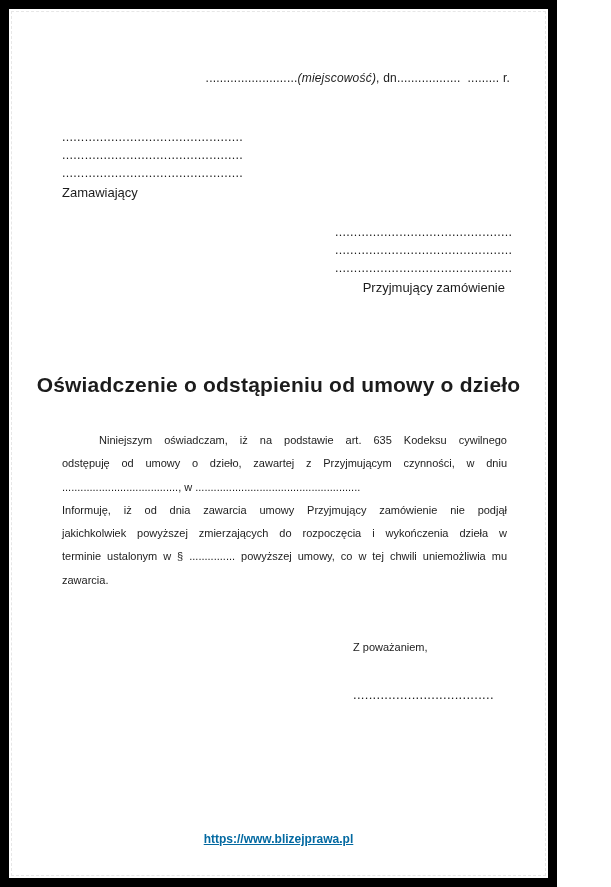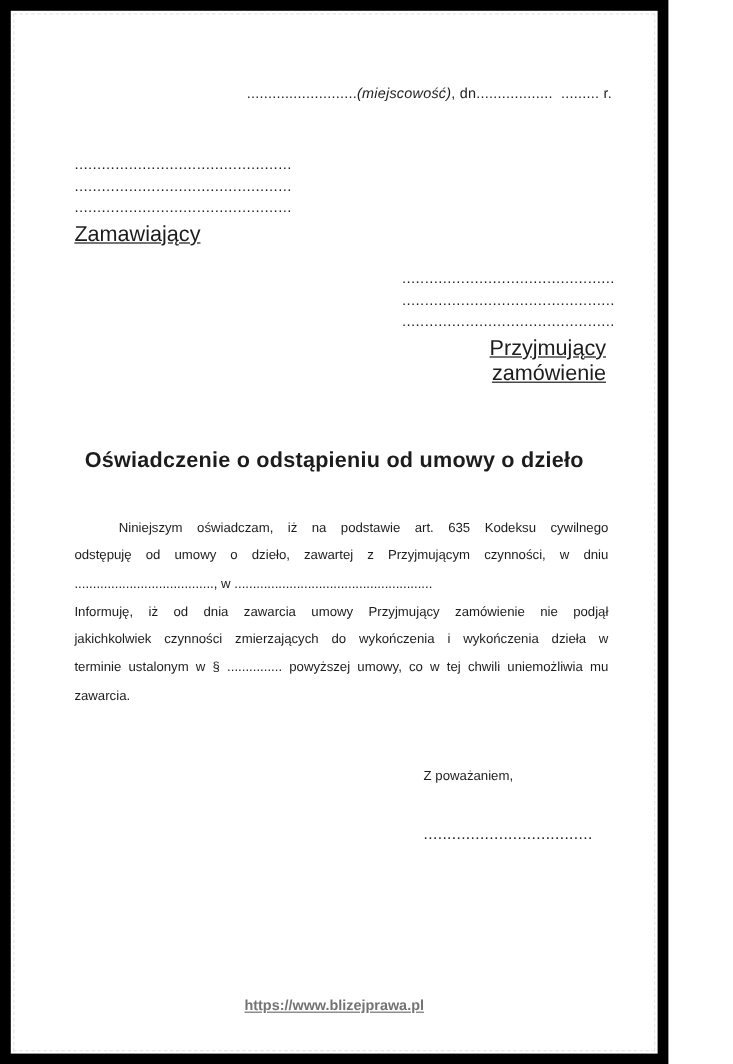--- a/index.html
+++ b/index.html
@@ -26,27 +26,27 @@
     right: 38px;
     font-size: 12px;
     white-space: pre;
     letter-spacing: 0.2px;
   }
   .it { font-style: italic; }
   .sig-block { position: absolute; font-size: 12.5px; }
   .sig-line { line-height: 18px; white-space: pre; letter-spacing: 0.3px; }
   .sig-block.left-sig { top: 119px; left: 53px; width: 170px; text-align: left; }
   .sig-block.right-sig { top: 214px; right: 43px; width: 170px; text-align: right; }
-  .sig-label { margin-top: 3px; font-size: 18px; text-decoration: underline; }
+  .sig-label { margin-top: 3px; font-size: 13px; }
   .doc-title {
     position: absolute;
     top: 364px;
     left: 0; right: 0;
     text-align: center;
-    font-size: 18px;
+    font-size: 21px;
     font-weight: bold;
     letter-spacing: 0.2px;
   }
   .body-block {
     position: absolute;
     top: 420px;
     left: 53px;
     right: 41px;
     font-size: 11px;
   }
@@ -109,24 +109,24 @@
     <div class="sig-label">Przyjmujący zamówienie</div>
   </div>
 
   <div class="doc-title">Oświadczenie o odstąpieniu od umowy o dzieło</div>
 
   <div class="body-block">
     <div class="bline just ind">Niniejszym oświadczam, iż na podstawie art. 635 Kodeksu cywilnego</div>
     <div class="bline just">odstępuję od umowy o dzieło, zawartej z Przyjmującym czynności, w dniu</div>
     <div class="bline">......................................, w ......................................................</div>
     <div class="bline just">Informuję, iż od dnia zawarcia umowy Przyjmujący zamówienie nie podjął</div>
-    <div class="bline just">jakichkolwiek czynności zmierzających do wykończenia i wykończenia dzieła w</div>
+    <div class="bline just">jakichkolwiek powyższej zmierzających do rozpoczęcia i wykończenia dzieła w</div>
     <div class="bline just">terminie ustalonym w § ............... powyższej umowy, co w tej chwili uniemożliwia mu</div>
     <div class="bline">zawarcia.</div>
   </div>
 
   <div class="closing-salutation">Z poważaniem,</div>
   <div class="closing-signature">....................................</div>
 
   <div class="footer">
-    <a class="footer-link" style="color: #737373;">https://www.blizejprawa.pl</a>
+    <a class="footer-link" style="color: #0369a1;">https://www.blizejprawa.pl</a>
   </div>
 </div>
 
 </body></html>

